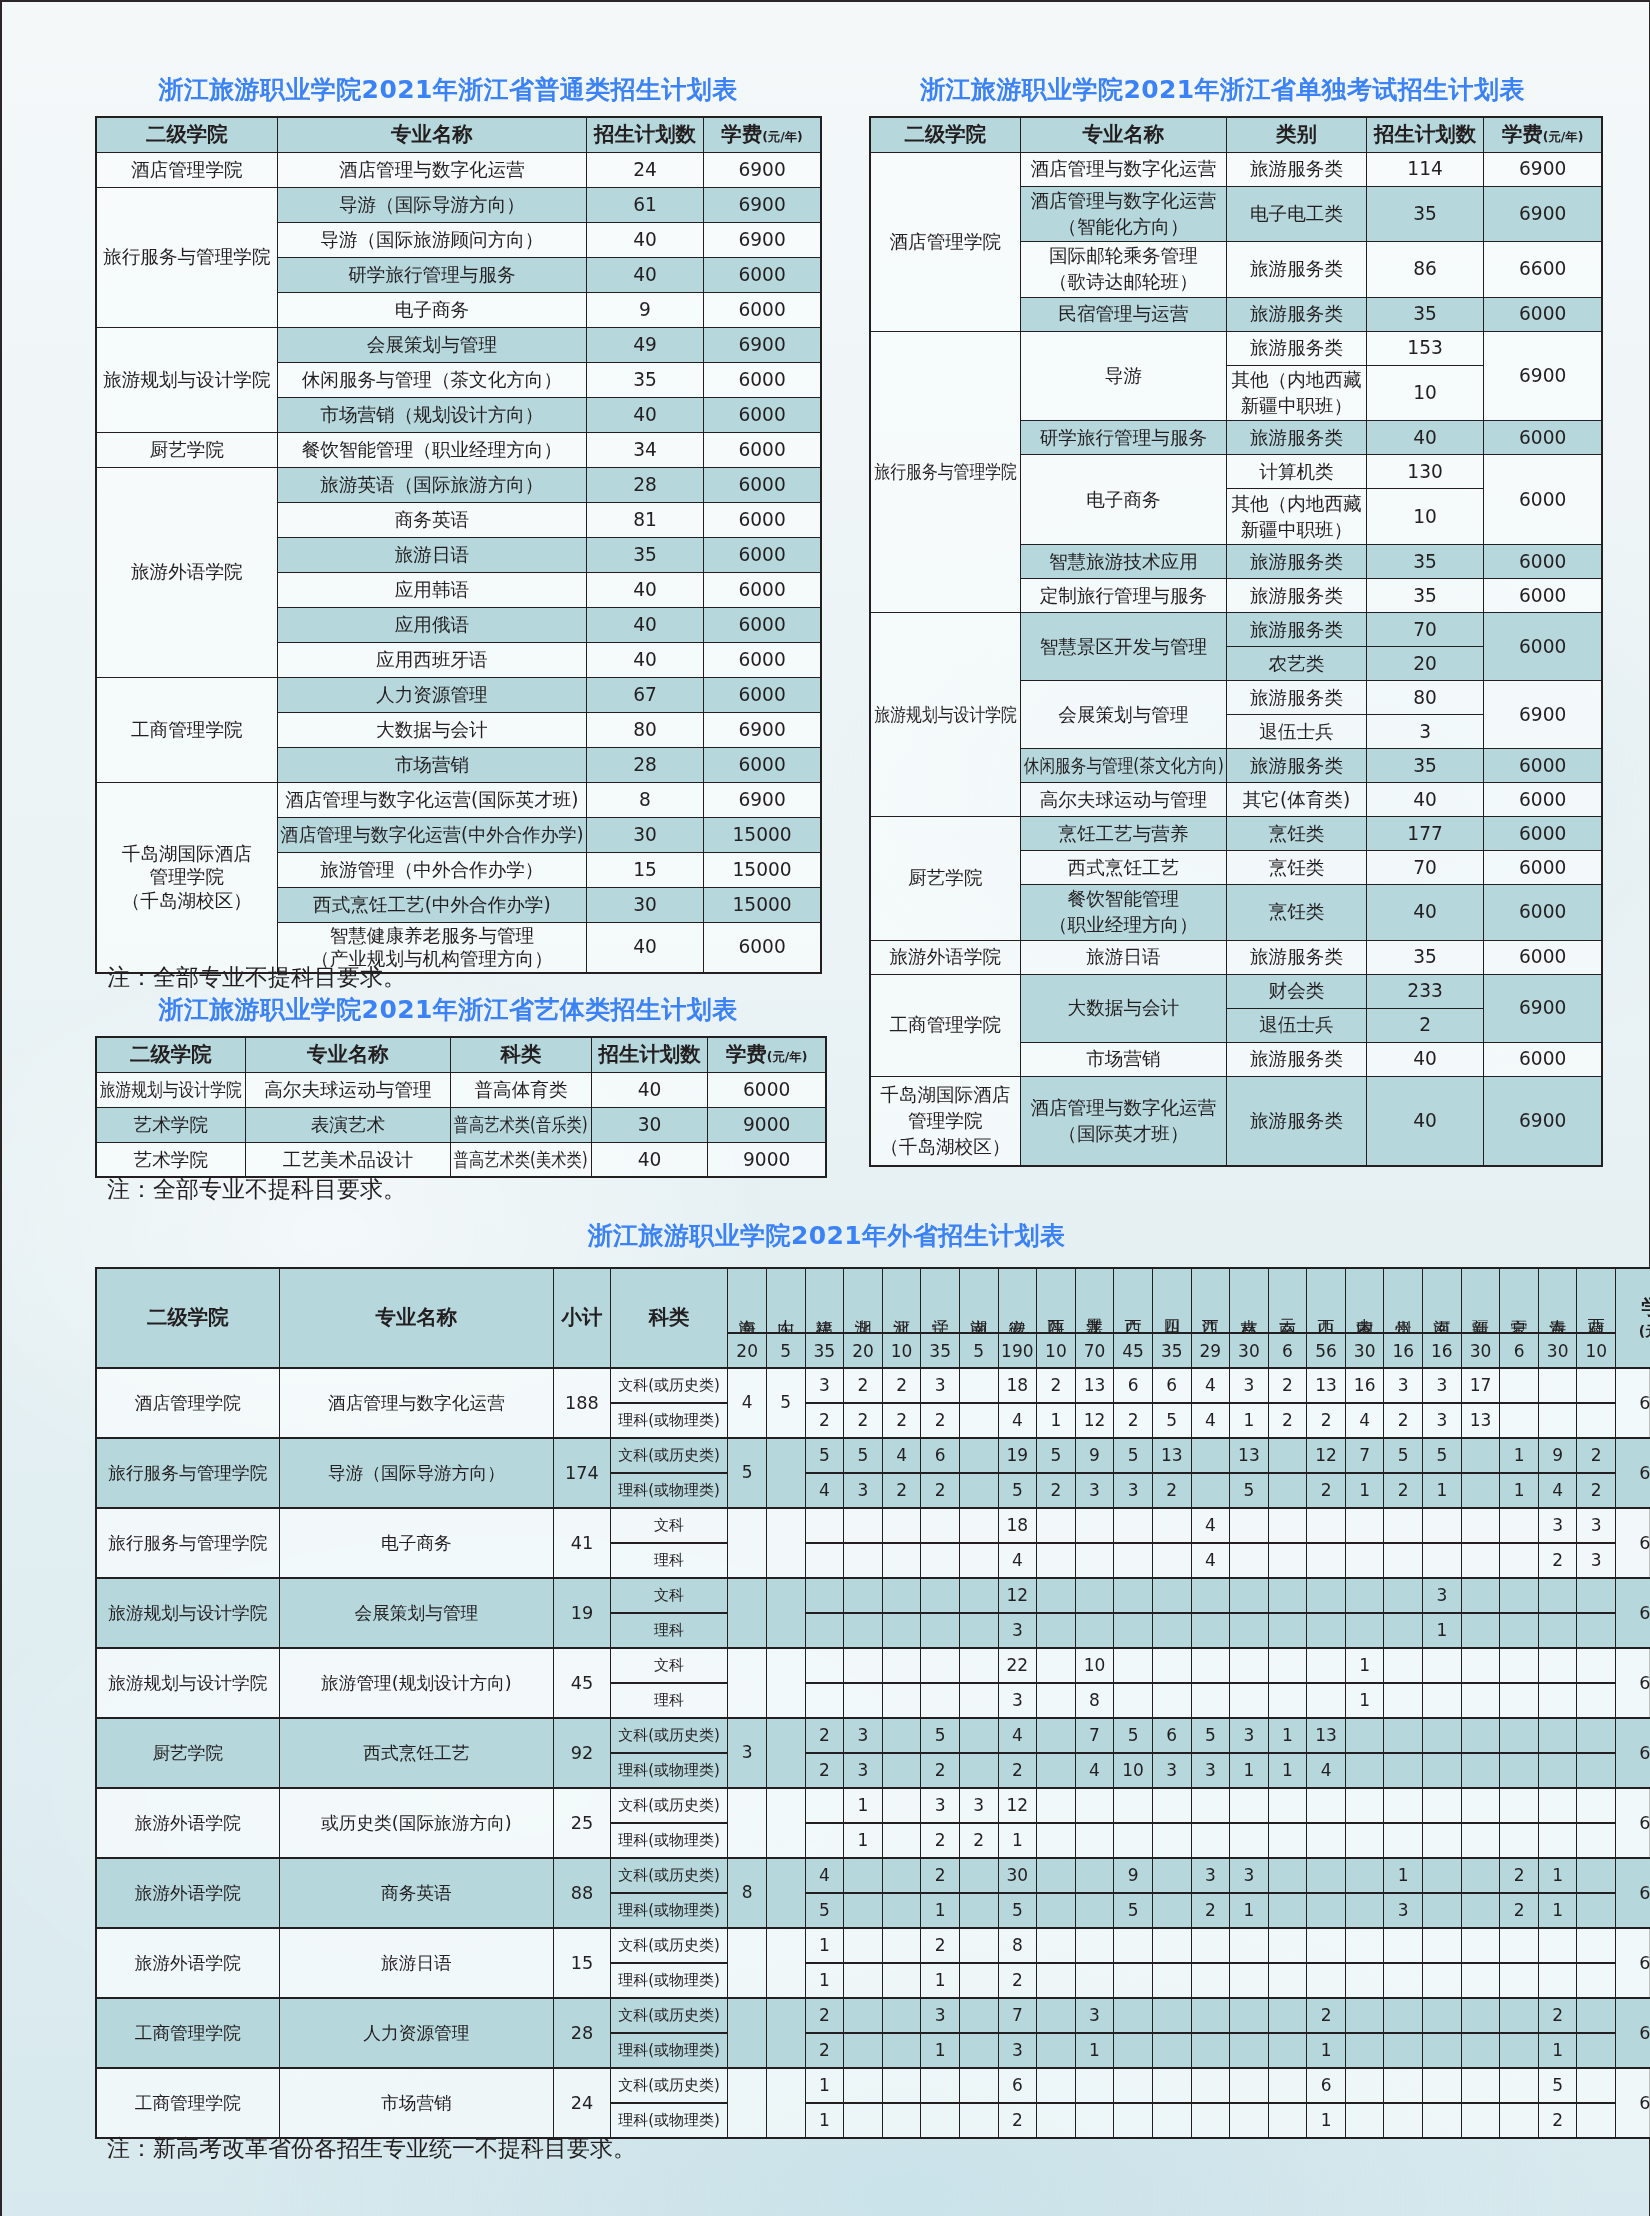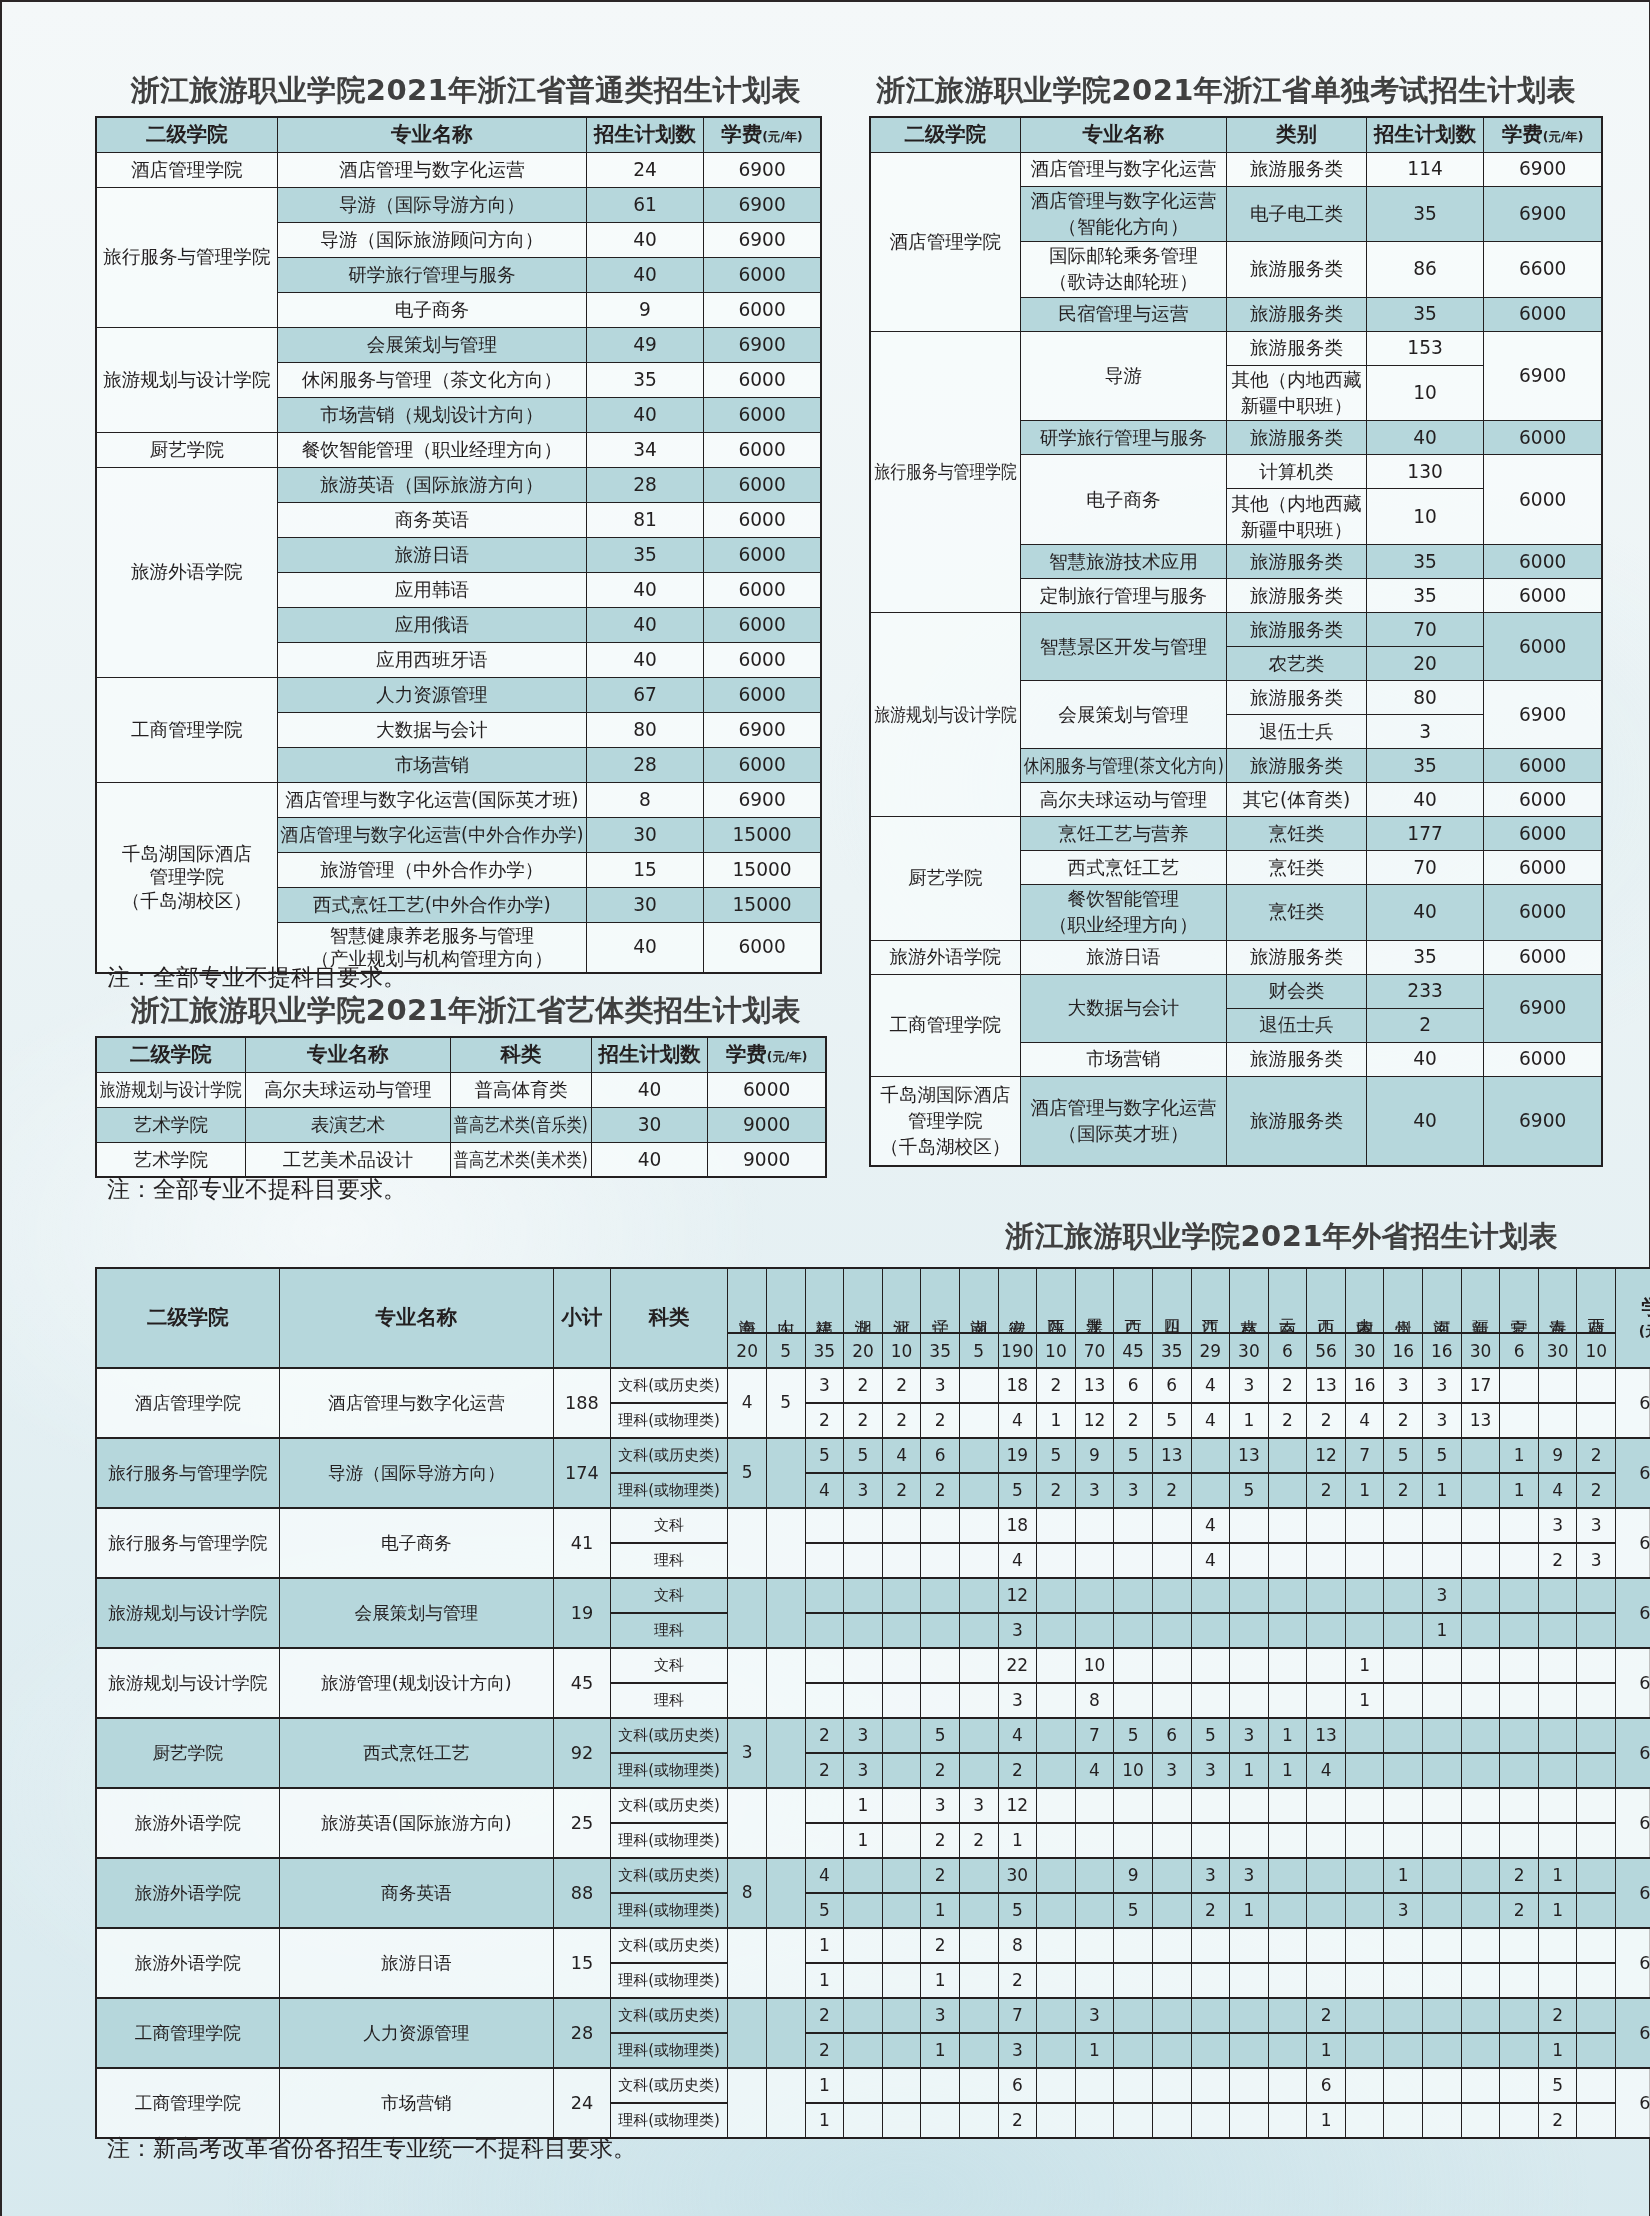--- a/index.html
+++ b/index.html
@@ -9,22 +9,22 @@
     color: #231f20;
     background:
       radial-gradient(ellipse 621px 399px at 20% 55%, rgba(255,255,255,0.55), rgba(255,255,255,0) 70%),
       radial-gradient(ellipse 709px 443px at 80% 35%, rgba(200,225,232,0.40), rgba(200,225,232,0) 70%),
       radial-gradient(ellipse 798px 399px at 30% 80%, rgba(255,255,255,0.35), rgba(255,255,255,0) 70%),
       radial-gradient(ellipse 975px 532px at 55% 98%, rgba(190,220,228,0.55), rgba(190,220,228,0) 70%),
       linear-gradient(180deg, #f4f8f9 0%, #ebf3f5 40%, #dfedf1 75%, #d7e9ee 100%);
   }
   .frame { position: absolute; left: 0; top: 0; width: 1651px; height: 2239px; box-sizing: border-box;
            border: 2.2px solid #2b2627; pointer-events: none; }
-  .title { position: absolute; font-weight: bold; font-size: 29px; line-height: 32px; text-align: right;
-           white-space: nowrap; color: #404040; letter-spacing: 0.4px; }
+  .title { position: absolute; font-weight: bold; font-size: 25px; line-height: 32px; text-align: center;
+           white-space: nowrap; color: #3b82f6; letter-spacing: 0.4px; }
   .note { position: absolute; font-size: 23px; line-height: 21px; white-space: nowrap; margin-left: 12px; }
   table.tbl { position: absolute; border-collapse: collapse; table-layout: fixed; border: 2.2px solid #231f20; }
   .tbl th, .tbl td { border: 1.3px solid #231f20; text-align: center; vertical-align: middle;
                      padding: 1.3px 1.8px; overflow: hidden; background: rgba(248,252,252,0.72); }
   .tbl th { background: #b6d7dc; font-weight: bold; font-size: 20.4px; }
   .tbl td { font-size: 18.6px; }
   .tbl td.shade { background: #b6d7dc; }
   .txt { display: inline-block; white-space: pre; line-height: 1.25; transform-origin: center center; }
   .unit { font-size: 12.4px; font-weight: bold; }
   .unit.block { display: block; font-size: 14px; margin-top: 2.7px; }
@@ -787,21 +787,21 @@
         <td class="shade q"><span class="txt"></span></td>
         <td class="shade q"><span class="txt"></span></td>
         <td class="shade q"><span class="txt"></span></td>
         <td class="shade q"><span class="txt"></span></td>
         <td class="shade q"><span class="txt"></span></td>
         <td class="shade q"><span class="txt"></span></td>
         <td class="shade q"><span class="txt"></span></td>
       </tr>
       <tr class="grp">
         <td rowspan="2"><span class="txt">旅游外语学院</span></td>
-        <td rowspan="2"><span class="txt">旅游英语(国际旅游方向)</span></td>
+        <td rowspan="2"><span class="txt">或历史类(国际旅游方向)</span></td>
         <td rowspan="2"><span class="txt">25</span></td>
         <td class="cat"><span class="txt">文科(或历史类)</span></td>
         <td class="q" rowspan="2"><span class="txt"></span></td>
         <td class="q" rowspan="2"><span class="txt"></span></td>
         <td class="q"><span class="txt"></span></td>
         <td class="q"><span class="txt">1</span></td>
         <td class="q"><span class="txt"></span></td>
         <td class="q"><span class="txt">3</span></td>
         <td class="q"><span class="txt">3</span></td>
         <td class="q"><span class="txt">12</span></td>

